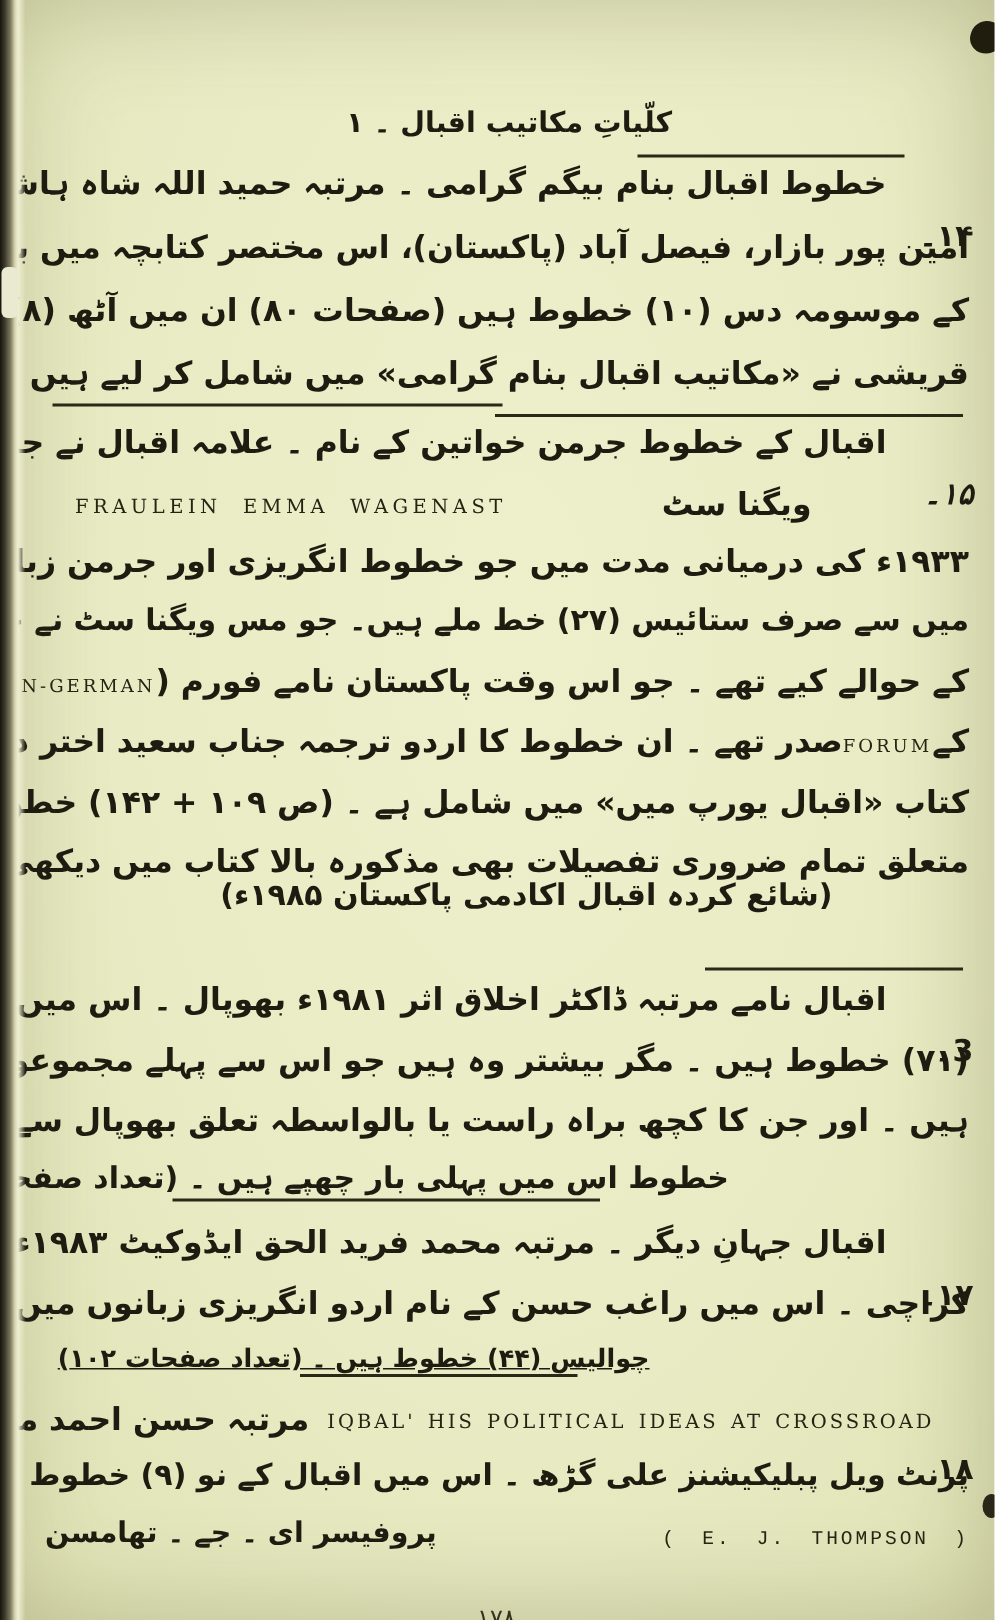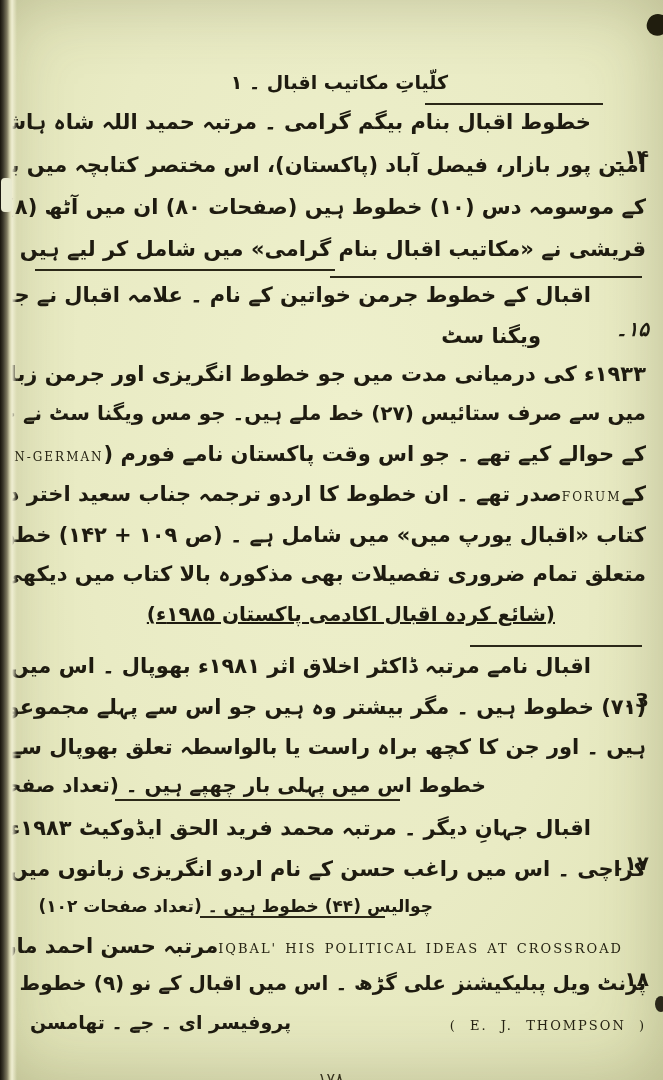--- a/index.html
+++ b/index.html
@@ -48,55 +48,56 @@
   <div class="ln num" style="top:114px;right:14px;">۱۴۔</div>
   <div class="ln" style="top:106px;right:72px;">خطوط اقبال بنام بیگم گرامی ۔ مرتبہ حمید اللہ شاہ ہاشمی ۱۹۸۷ء محبوب بک ڈپو</div>
   <div class="ln" style="top:149px;right:17px;">امین پور بازار، فیصل آباد (پاکستان)، اس مختصر کتابچہ میں بیگم غلام قادر گرامی</div>
   <div class="ln" style="top:191px;right:17px;">کے موسومہ دس (۱۰) خطوط ہیں (صفحات ۸۰) ان میں آٹھ (۸) خطوط محمد عبداللہ</div>
   <div class="ln" style="top:233px;right:17px;">قریشی نے «مکاتیب اقبال بنام گرامی» میں شامل کر لیے ہیں ۔</div>
 
   <div class="ln num" style="top:286px;right:14px;font-style:italic;">۱۵۔</div>
   <div class="ln" style="top:279px;right:72px;">اقبال کے خطوط جرمن خواتین کے نام ۔ علامہ اقبال نے جرمن خاتون فرائلائن ایما</div>
   <div class="ln flexln" style="top:320px;right:122px;left:50px;">
     <span>ویگنا سٹ</span>
+    <span class="latin">FRAULEIN EMMA WAGENAST</span>
   </div>
   <div class="ln" style="top:358px;right:17px;">۱۹۳۳ء کی درمیانی مدت میں جو خطوط انگریزی اور جرمن زبان میں لکھے ان</div>
   <div class="ln" style="top:398px;right:17px;font-size:20px;">میں سے صرف ستائیس (۲۷) خط ملے ہیں۔ جو مس ویگنا سٹ نے خود ممتاز حسن مرحوم</div>
   <div class="ln flexln" style="top:438px;right:17px;left:45px;">
     <span>کے حوالے کیے تھے ۔ جو اس وقت پاکستان نامے فورم (</span>
     <span class="latin small">PAKISTAN-GERMAN</span>
   </div>
   <div class="ln flexln" style="top:478px;right:17px;left:35px;">
     <span>کے</span>
     <span class="latin small">FORUM</span>
     <span>صدر تھے ۔ ان خطوط کا اردو ترجمہ جناب سعید اختر درانی کی</span>
   </div>
   <div class="ln" style="top:519px;right:17px;">کتاب «اقبال یورپ میں» میں شامل ہے ۔ (ص ۱۰۹ + ۱۴۲) خطوط سے</div>
   <div class="ln" style="top:558px;right:17px;">متعلق تمام ضروری تفصیلات بھی مذکورہ بالا کتاب میں دیکھی جا سکتی ہیں ۔</div>
-  <div class="ln center" style="top:599px;left:185px;width:370px;font-size:20px;text-decoration:underline;">(شائع کردہ اقبال اکادمی پاکستان ۱۹۸۵ء)</div>
+  <div class="ln center" style="top:581px;left:185px;width:370px;font-size:20px;">(شائع کردہ اقبال اکادمی پاکستان ۱۹۸۵ء)</div>
 
   <div class="ln num" style="top:657px;right:14px;">3۔</div>
   <div class="ln" style="top:650px;right:72px;">اقبال نامے مرتبہ ڈاکٹر اخلاق اثر ۱۹۸۱ء بھوپال ۔ اس میں اقبال کے اکہتر</div>
   <div class="ln" style="top:691px;right:17px;">(۷۱) خطوط ہیں ۔ مگر بیشتر وہ ہیں جو اس سے پہلے مجموعوں میں شائع ہو چکے</div>
   <div class="ln" style="top:731px;right:17px;">ہیں ۔ اور جن کا کچھ براہ راست یا بالواسطہ تعلق بھوپال سے ہے ۔ صرف چند</div>
   <div class="ln center" style="top:770px;left:118px;width:368px;font-size:20px;">خطوط اس میں پہلی بار چھپے ہیں ۔ (تعداد صفحات ۱۰۴)</div>
 
   <div class="ln num" style="top:820px;right:14px;">۱۷۔</div>
   <div class="ln" style="top:812px;right:72px;">اقبال جہانِ دیگر ۔ مرتبہ محمد فرید الحق ایڈوکیٹ ۱۹۸۳ء گردیزی پبلشرز</div>
   <div class="ln" style="top:853px;right:17px;">کراچی ۔ اس میں راغب حسن کے نام اردو انگریزی زبانوں میں لکھے ہوئے</div>
-  <div class="ln center" style="top:893px;left:198px;width:235px;font-size:17px;">چوالیس (۴۴) خطوط ہیں ۔ (تعداد صفحات ۱۰۲)</div>
+  <div class="ln center" style="top:893px;left:198px;width:235px;font-size:17px;text-decoration:underline;">چوالیس (۴۴) خطوط ہیں ۔ (تعداد صفحات ۱۰۲)</div>
 
   <div class="ln num" style="top:936px;right:14px;">۱۸</div>
   <div class="ln flexln" style="top:930px;right:40px;left:35px;">
-    <span class="latin" style="letter-spacing:2px;word-spacing:2px;">IQBAL'  HIS  POLITICAL  IDEAS  AT  CROSSROAD</span>
+    <span class="latin" style="letter-spacing:2px;word-spacing:2px;margin-left:12px;">IQBAL'  HIS  POLITICAL  IDEAS  AT  CROSSROAD</span>
     <span>مرتبہ حسن احمد مارچ ۱۹۷۹ء</span>
   </div>
   <div class="ln" style="top:968px;right:17px;font-size:20px;">پرنٹ ویل پبلیکیشنز علی گڑھ ۔ اس میں اقبال کے نو (۹) خطوط مع عکس شامل ہیں</div>
   <div class="ln flexln" style="top:1008px;right:17px;left:30px;font-size:19px;">
-    <span class="latin" style="letter-spacing:2px;">( E. J. THOMPSON )</span>
+    <span class="latin" style="letter-spacing:2px;font-family:Liberation Mono, monospace;">( E. J. THOMPSON )</span>
     <span>پروفیسر ای ۔ جے ۔ تھامسن</span>
   </div>
 
   <div class="pagefrag">۱۷۸</div>
 
   <div class="binding"></div>
   <div class="notch"></div>
   <div class="mark-tr"></div>
   <div class="mark-br"></div>
 </div>

